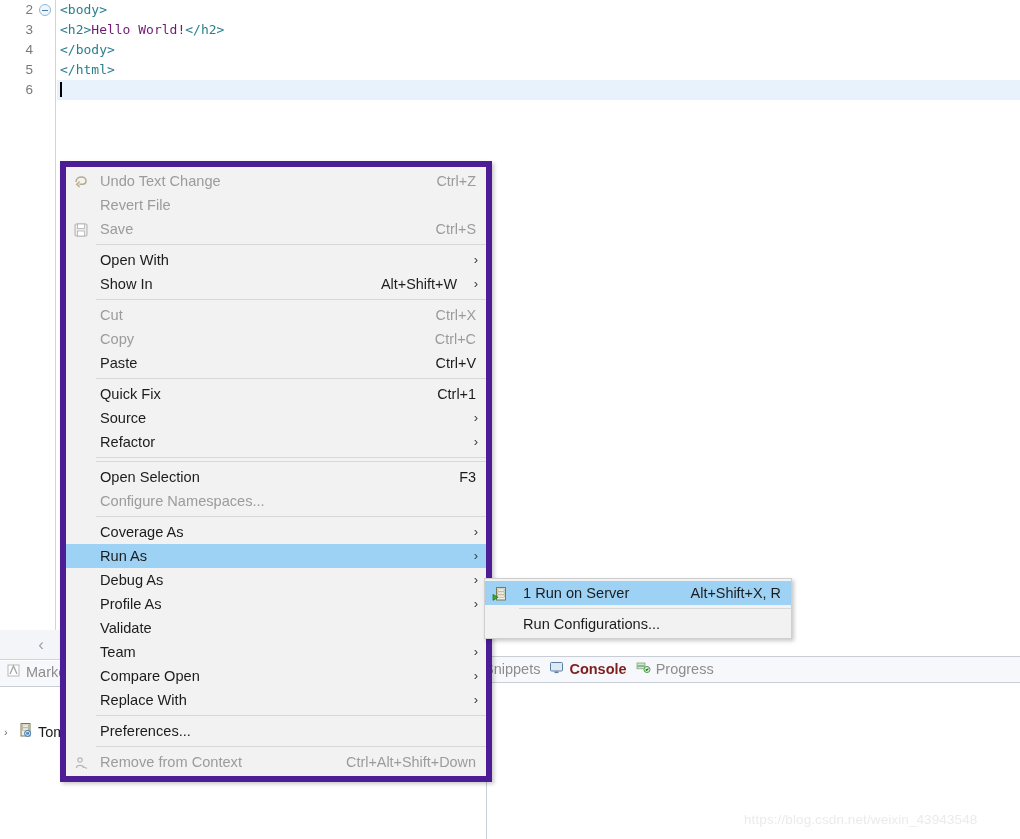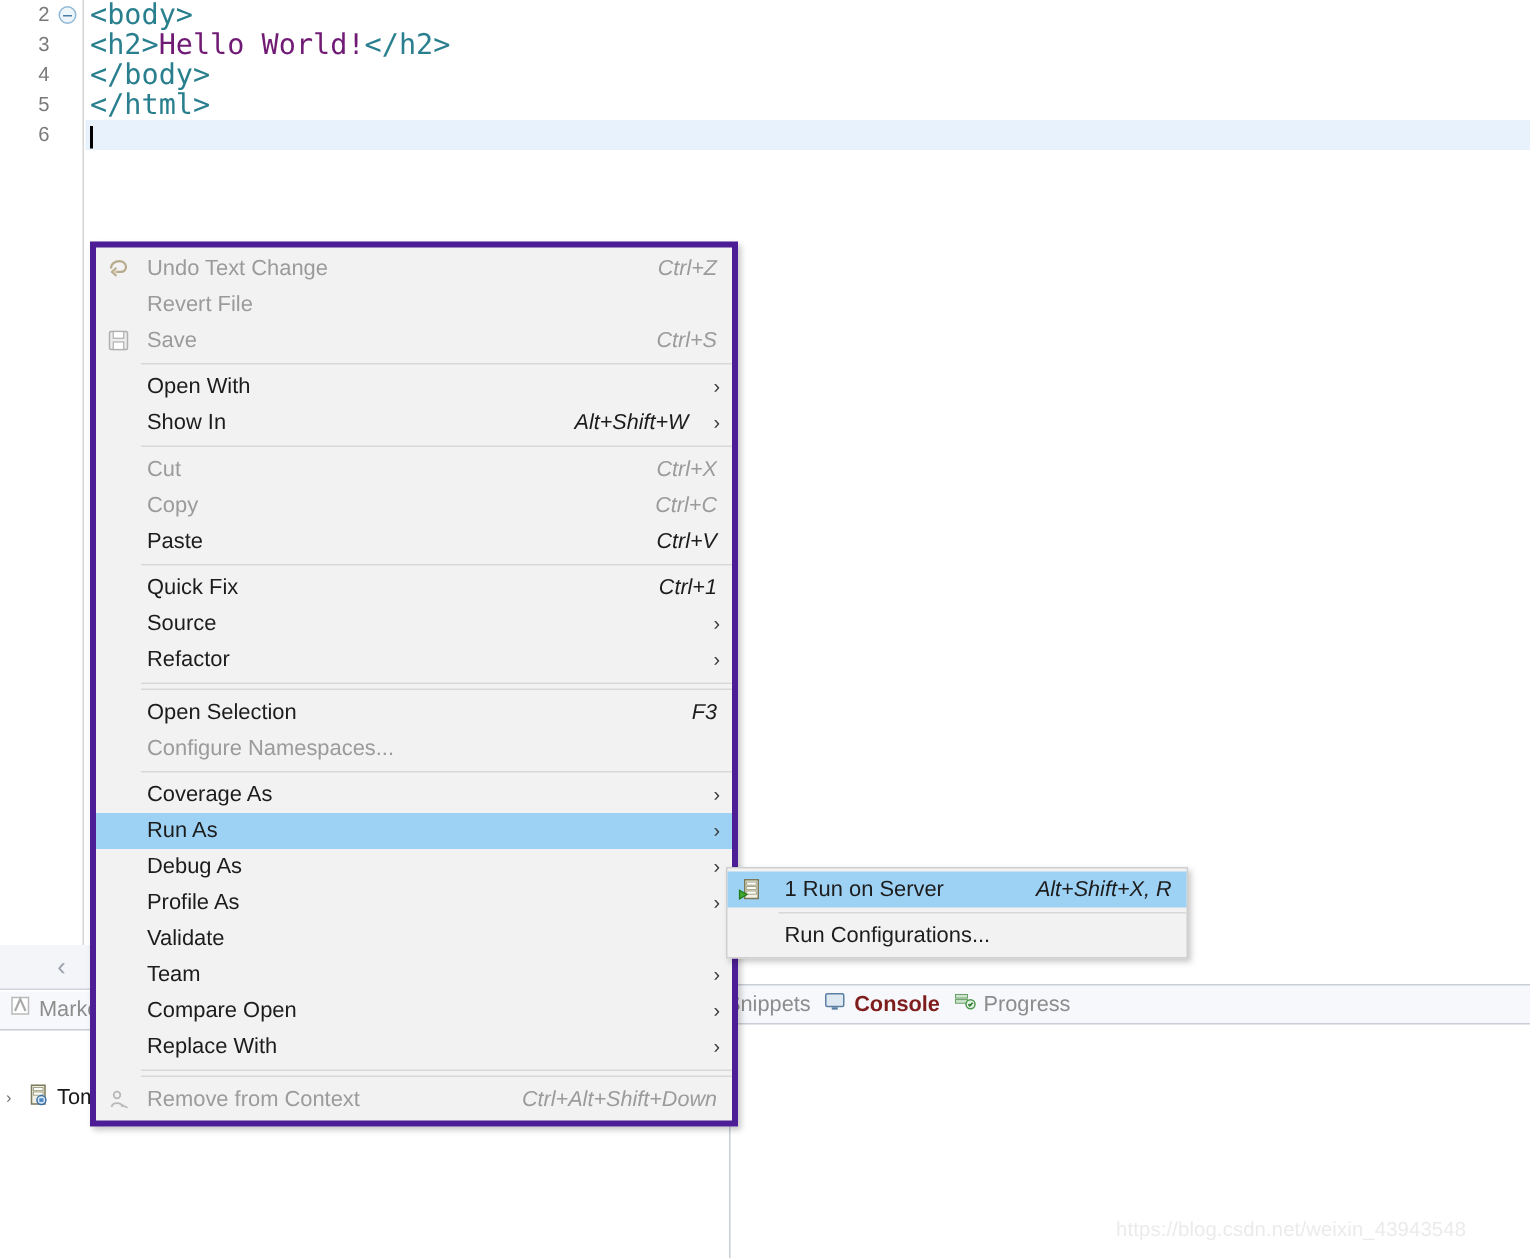--- a/index.html
+++ b/index.html
@@ -30,21 +30,21 @@
     position: absolute; left: 0; top: 0; width: 56px; height: 630px;
     background: #ffffff;
     border-right: 1px solid #d4d4d4;
   }
   .code-area { position: absolute; left: 57px; top: 0; right:0; height: 630px; }
 
   .line {
     position: relative;
     height: 20px; line-height: 20px;
     font-family: "DejaVu Sans Mono", monospace;
-    font-size: 19px;
+    font-size: 13px;
     white-space: pre;
   }
   .gutter .line {
     text-align: right;
     color: #7a7a7a;
     font-family: "Liberation Sans", sans-serif;
     font-size: 13.5px;
     padding-right: 22px;
   }
   .gutter .line .foldbox {
@@ -120,42 +120,41 @@
     font-size: 13.5px; color: #ebebeb;
     font-family: "Liberation Sans", sans-serif;
     letter-spacing: 0.1px;
   }
 
   
   #ctx-menu {
     position: absolute; left: 60px; top: 161px;
     width: 432px;
     background: #f2f2f2;
-    border: 4px solid #4c1d95;
+    border: 6px solid #4c1d95;
     box-shadow: 2px 2px 4px rgba(0,0,0,0.22);
     padding: 2px 0 2px 0;
     font-size: 14.6px;
   }
   .mi {
     position: relative;
     height: 24px; line-height: 24px;
     display: flex; align-items: center;
     padding-left: 34px; padding-right: 10px;
     color: #1c1c1c;
     white-space: nowrap;
     cursor: default;
   }
   .mi.disabled { color: #9b9b9b; }
   .mi.selected { background: #9ed2f5; }
   .mi .label { flex: 0 0 auto; }
   .mi .accel {
     margin-left: auto;
     color: #1c1c1c;
     font-size: 14.4px;
-    font-style: italic;
   }
   .mi.disabled .accel { color: #9b9b9b; }
   .mi .arrow {
     position: absolute; right: 8px; top: 0;
     color: #3a3a3a; font-size: 13px; line-height: 24px;
   }
   .mi .accel.has-arrow { margin-right: 19px; }
   .sep {
     height: 1px; background: #d8d8d8;
     margin: 3px 0 3px 30px;
@@ -355,20 +354,23 @@
       </div>
       <div class="mi">
         <span class="label">Compare Open</span>
         <span class="arrow">›</span>
       </div>
       <div class="mi">
         <span class="label">Replace With</span>
         <span class="arrow">›</span>
       </div>
       <div class="sep"></div>
+      <div class="mi">
+        <span class="label">Preferences...</span>
+      </div>
       <div class="sep"></div>
       <div class="mi disabled">
         <span class="icon"><svg width="16" height="16" viewBox="0 0 16 16">
             <circle cx="7" cy="5" r="2.2" fill="none" stroke="#b8b8b8" stroke-width="1.2"></circle>
             <path d="M3.5 13 C3.5 9.5 10.5 9.5 10.5 13" fill="none" stroke="#b8b8b8" stroke-width="1.2"></path>
             <path d="M10 11.5 L14 13.5" stroke="#b8b8b8" stroke-width="1.2"></path>
           </svg></span>
         <span class="label">Remove from Context</span>
         <span class="accel">Ctrl+Alt+Shift+Down</span>
       </div>

